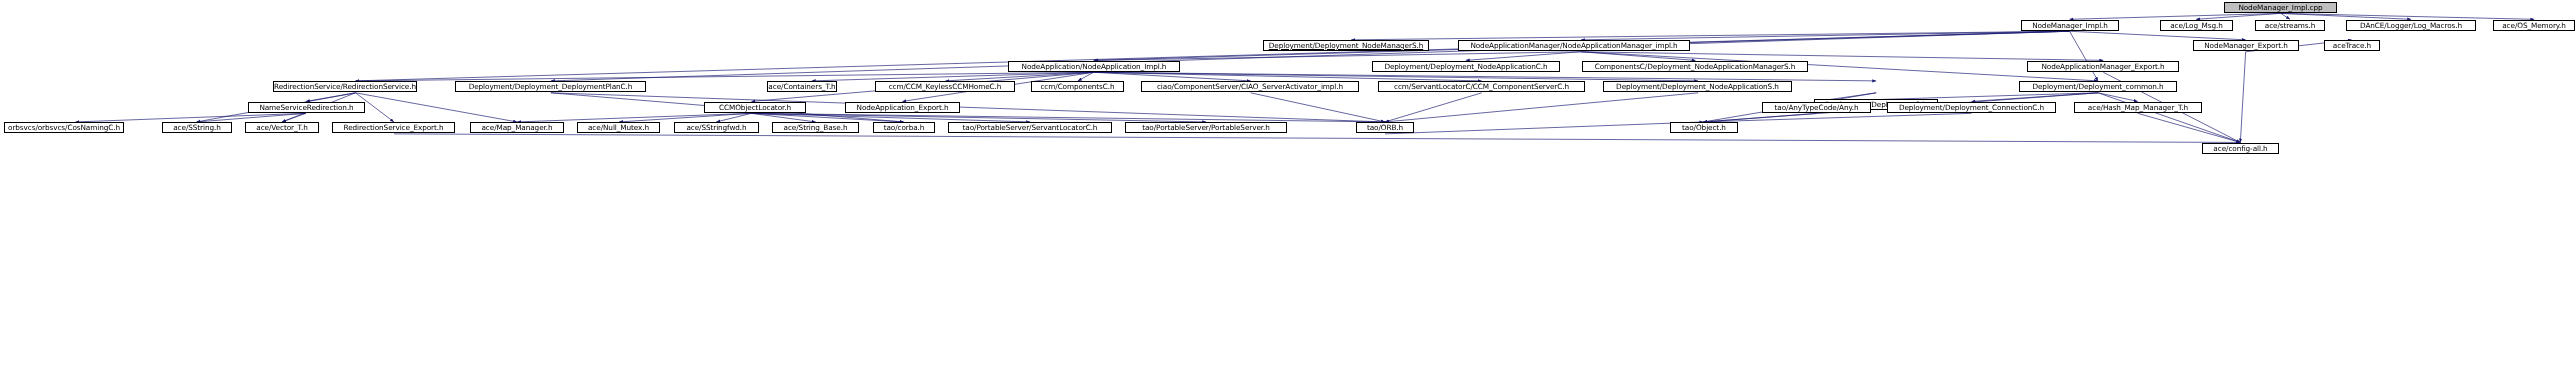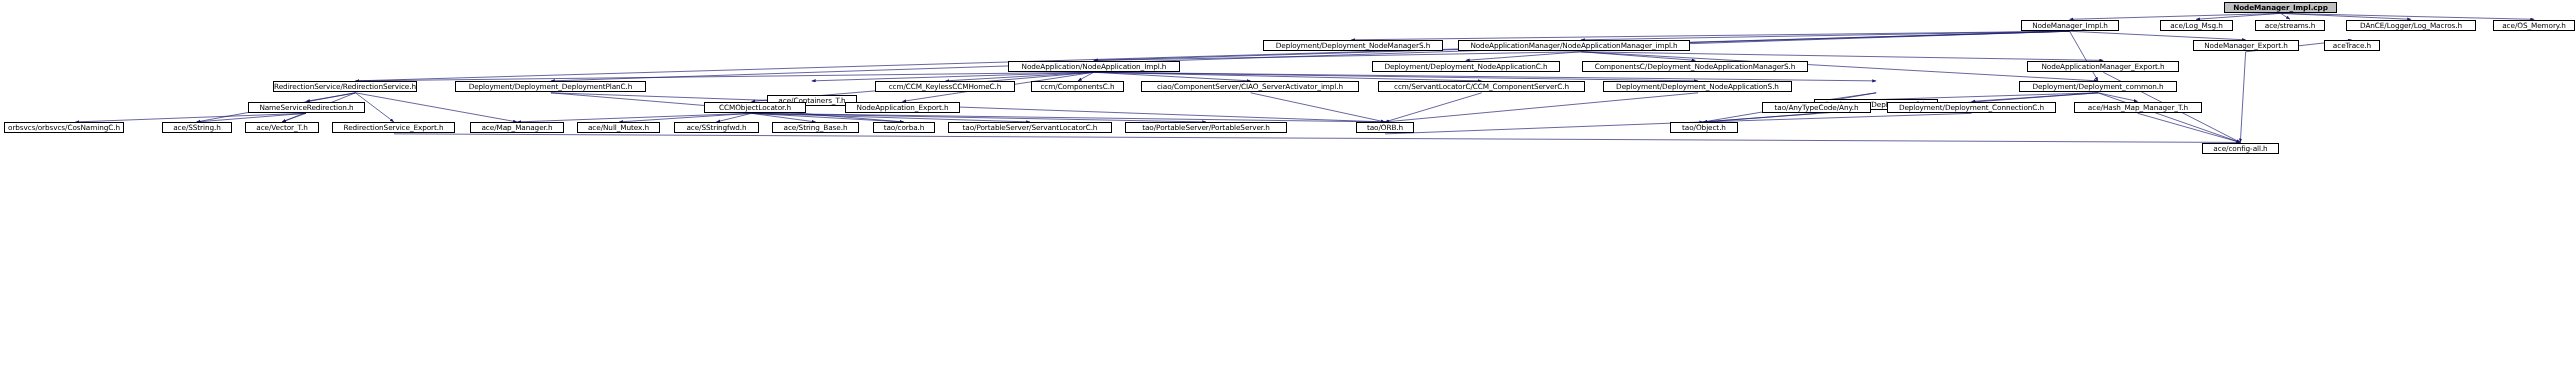--- a/index.html
+++ b/index.html
@@ -32,21 +32,21 @@
     display:flex;
     align-items:center;
     justify-content:center;
     white-space:nowrap;
     padding:0 2.6px;
     height:11.3px;
     letter-spacing:-0.1px;
   }
   .node.root{
     background:#bfbfbf;
-    font-weight:bold;
+    font-weight:normal;
   }
 </style>
 </head>
 <body>
 
 <div id="graph">
   <svg id="edges" xmlns="http://www.w3.org/2000/svg" viewBox="0 0 3891 560" width="2576" height="371">
     <defs>
       <marker id="arrow" markerWidth="7" markerHeight="7" refX="6" refY="2.5" orient="auto" markerUnits="strokeWidth">
         <path d="M0,0 L6,2.5 L0,5 z" fill="#191970"></path>
@@ -136,21 +136,21 @@
       </div>
       <div class="node" style="left: 2493px; top: 20px; width: 82px;">
         <span>ace/OS_Memory.h</span>
       </div>
       <div class="node" style="left: 2193px; top: 40px; width: 106px;">
         <span>NodeManager_Export.h</span>
       </div>
       <div class="node" style="left: 2324px; top: 40px; width: 56px;">
         <span>aceTrace.h</span>
       </div>
-      <div class="node" style="left: 1263px; top: 40px; width: 180px;">
+      <div class="node" style="left: 1263px; top: 40px; width: 166px; text-decoration: underline;">
         <span>Deployment/Deployment_NodeManagerS.h</span>
       </div>
       <div class="node" style="left: 1458px; top: 40px; width: 232px;">
         <span>NodeApplicationManager/NodeApplicationManager_impl.h</span>
       </div>
       <div class="node" style="left: 1008px; top: 61px; width: 172px;">
         <span>NodeApplication/NodeApplication_Impl.h</span>
       </div>
       <div class="node" style="left: 1372px; top: 61px; width: 188px;">
         <span>Deployment/Deployment_NodeApplicationC.h</span>
@@ -160,21 +160,21 @@
       </div>
       <div class="node" style="left: 2027px; top: 61px; width: 152px;">
         <span>NodeApplicationManager_Export.h</span>
       </div>
       <div class="node" style="left: 273px; top: 81px; width: 144px;">
         <span>RedirectionService/RedirectionService.h</span>
       </div>
       <div class="node" style="left: 455px; top: 81px; width: 191px;">
         <span>Deployment/Deployment_DeploymentPlanC.h</span>
       </div>
-      <div class="node" style="left: 767px; top: 95px; width: 90px; justify-content: center;">
+      <div class="node" style="left: 767px; top: 81px; width: 70px; justify-content: center;">
         <span>ace/Containers_T.h</span>
       </div>
       <div class="node" style="left: 875px; top: 81px; width: 140px;">
         <span>ccm/CCM_KeylessCCMHomeC.h</span>
       </div>
       <div class="node" style="left: 1031px; top: 81px; width: 93px;">
         <span>ccm/ComponentsC.h</span>
       </div>
       <div class="node" style="left: 1141px; top: 81px; width: 218px;">
         <span>ciao/ComponentServer/CIAO_ServerActivator_impl.h</span>

